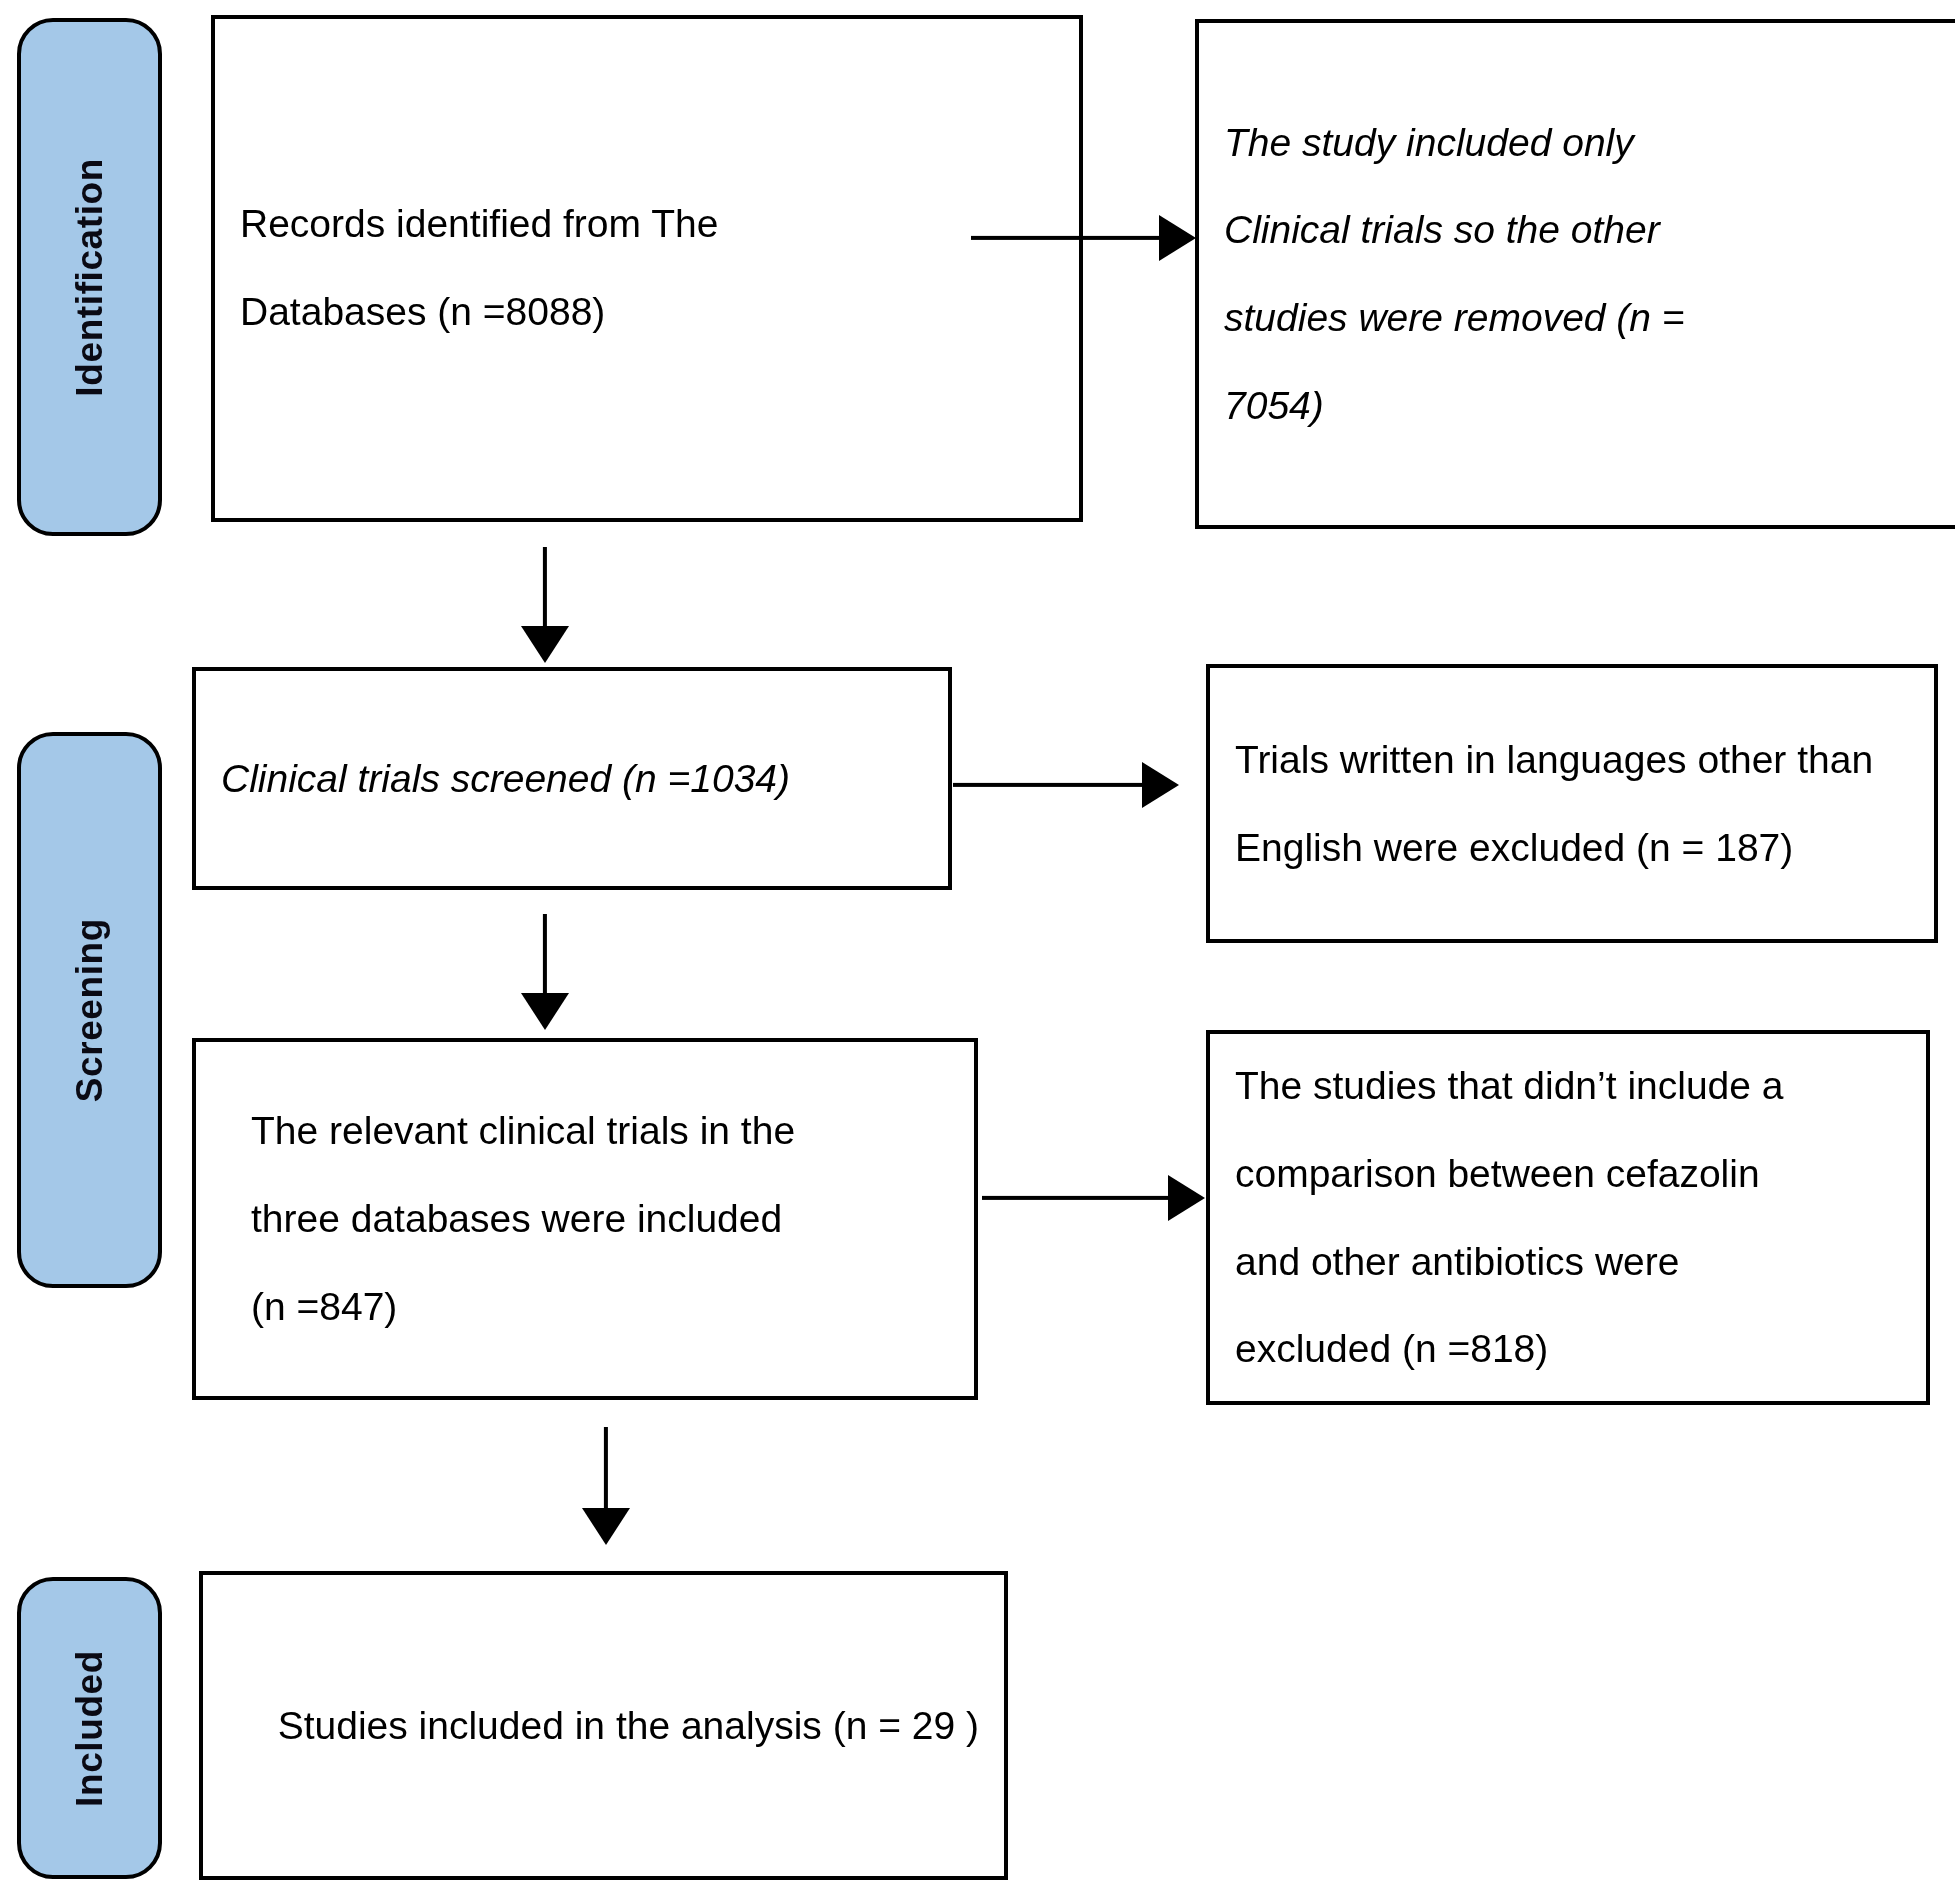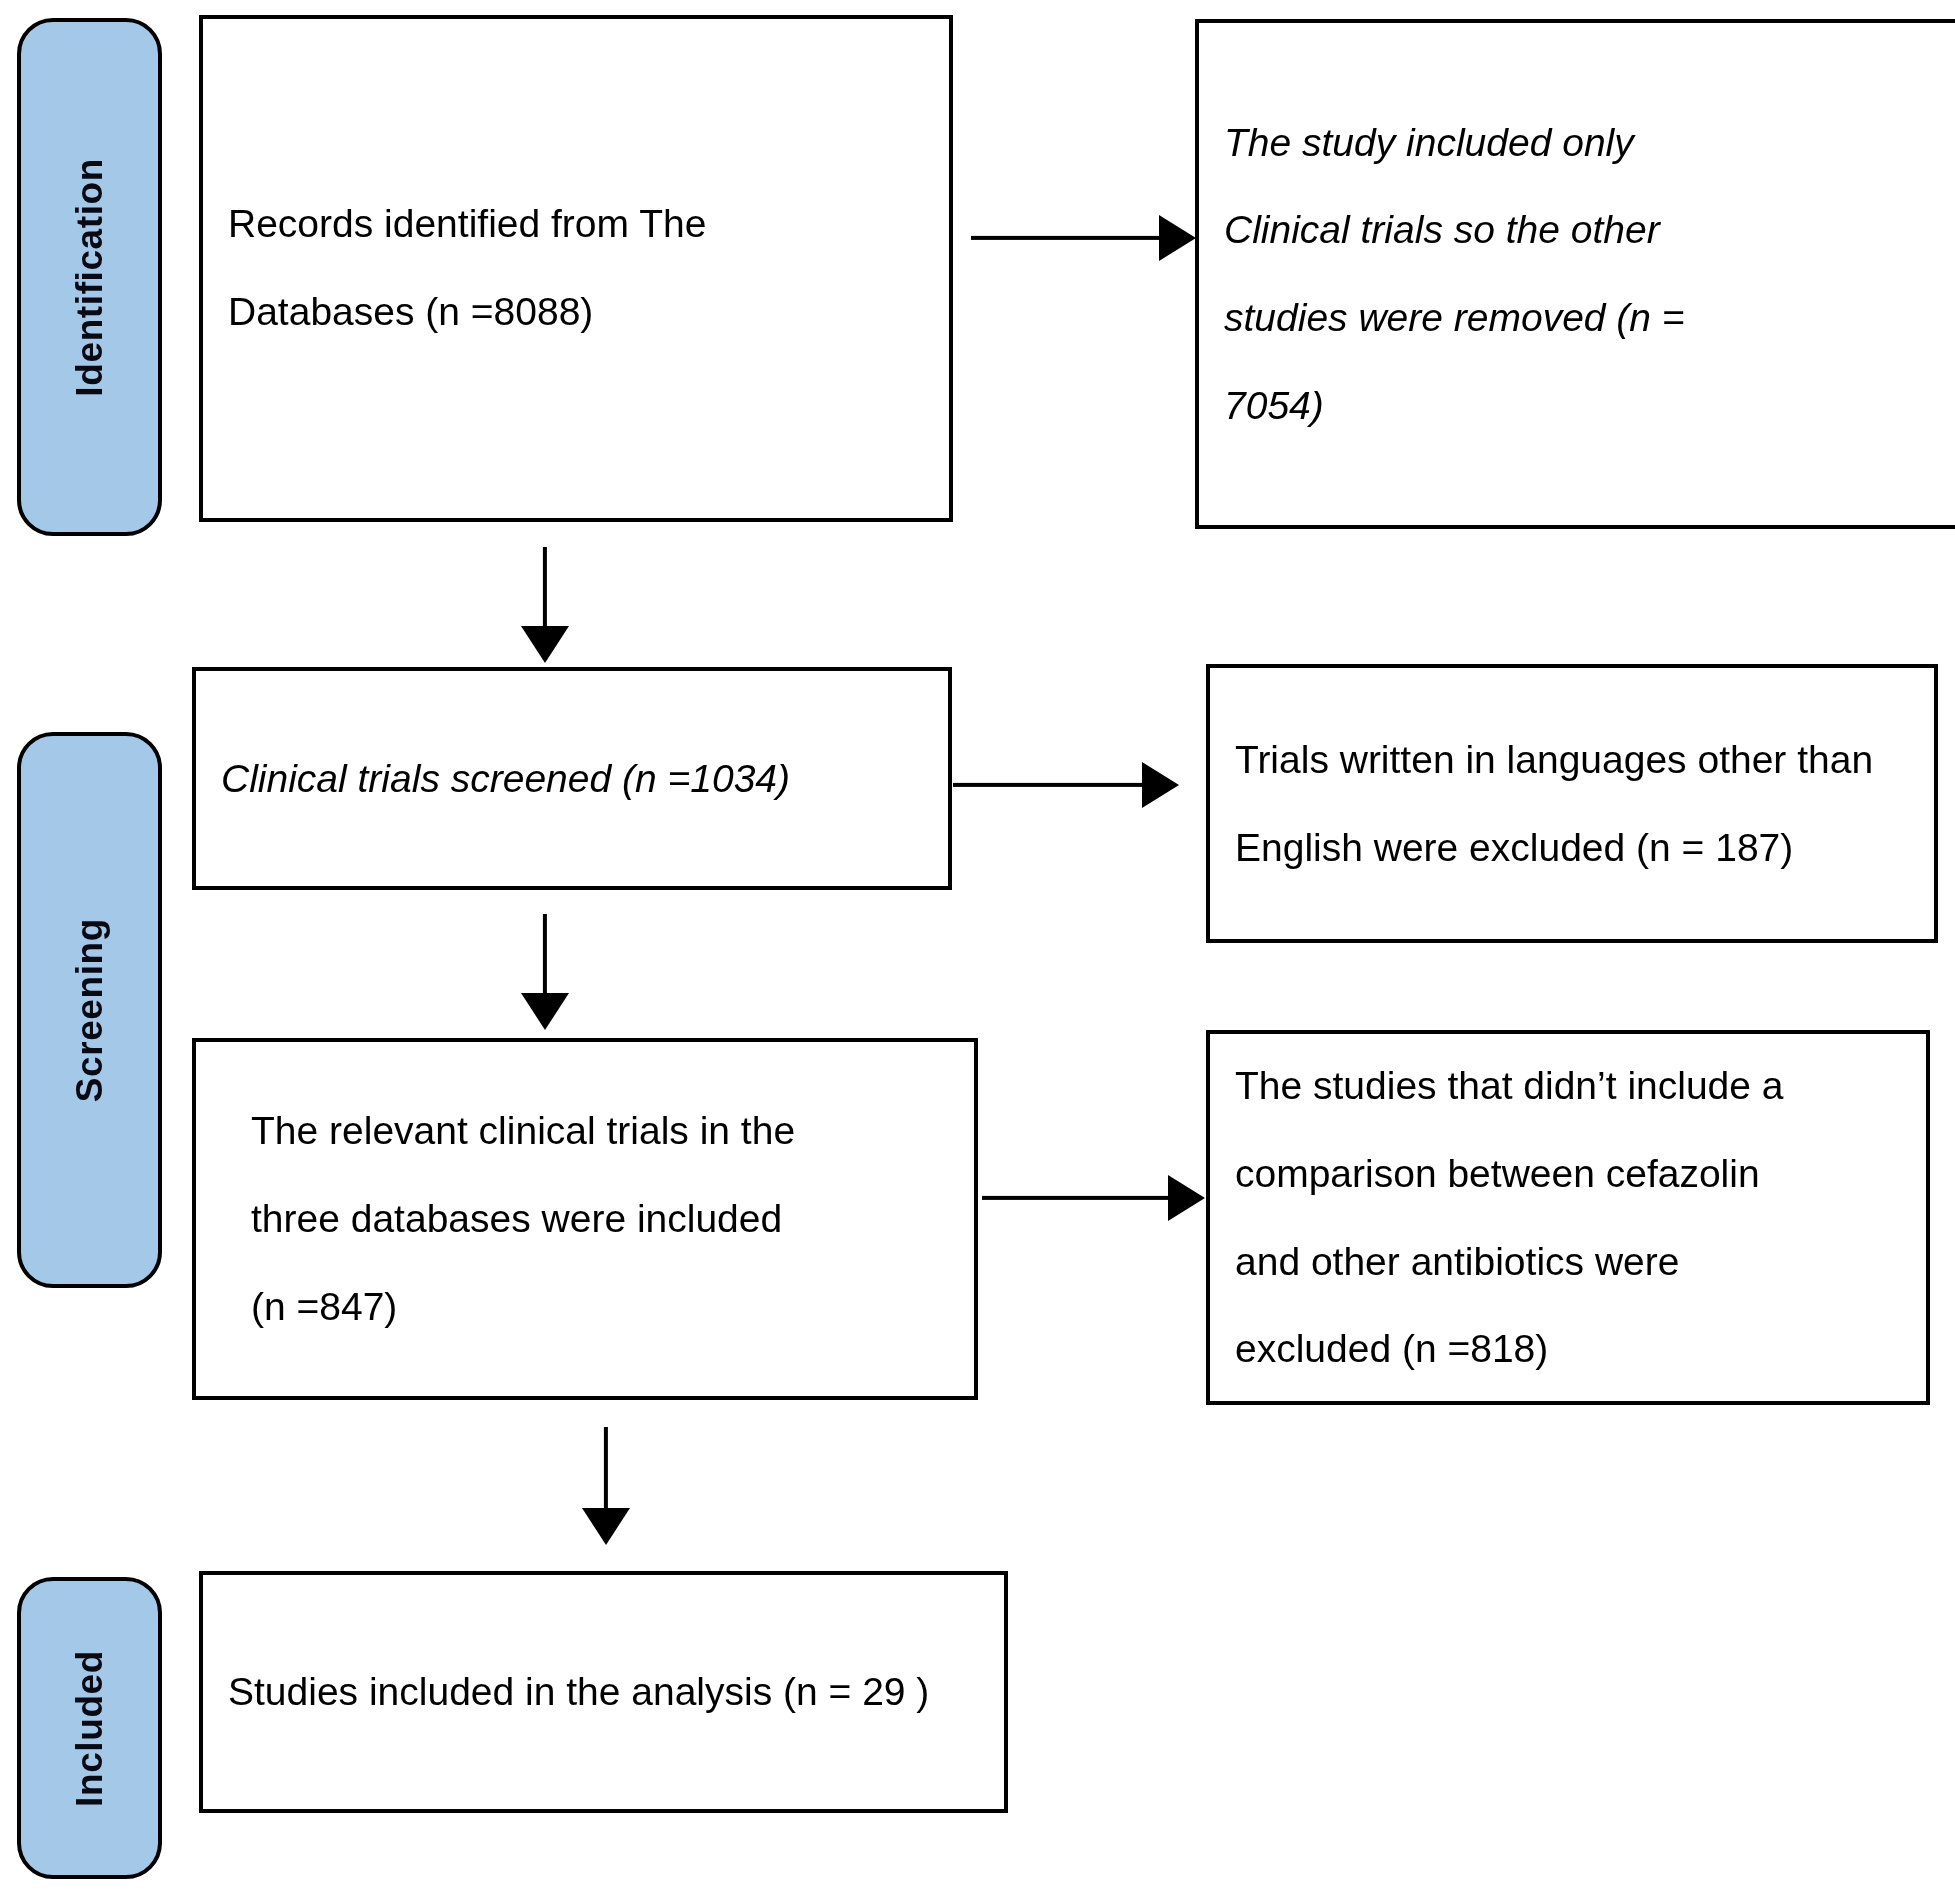--- a/index.html
+++ b/index.html
@@ -112,21 +112,21 @@
   </div>
 
   <div class="stage" style="left:17px; top:732px; width:145px; height:556px;">
     <span class="stage-label">Screening</span>
   </div>
 
   <div class="stage" style="left:17px; top:1577px; width:145px; height:302px;">
     <span class="stage-label">Included</span>
   </div>
 
-  <div class="box justify" style="left:199px; top:14.5px; width:754px; height:507px;">
+  <div class="box justify" style="left:211px; top:14.5px; width:872px; height:507px;">
     <div class="box-text">
       <span>Records   identified   from   The</span>
       <span>Databases (n =8088)</span>
     </div>
   </div>
 
   <div class="arrow-h" style="left:971px; top:215px; width:225px; height:46px;">
     <div class="shaft" style="width:193px;"></div>
     <div class="head"></div>
   </div>
@@ -190,21 +190,21 @@
       <span>and     other     antibiotics     were</span>
       <span>excluded (n =818)</span>
     </div>
   </div>
 
   <div class="arrow-v" style="left:582px; top:1427px; width:48px; height:118px;">
     <div class="shaft" style="height:83px;"></div>
     <div class="head"></div>
   </div>
 
-  <div class="box" style="left:199px; top:1571px; width:809px; height:242px;">
+  <div class="box" style="left:199px; top:1571px; width:809px; height:309px;align-items:flex-end;">
     <div class="box-text">
       <span>Studies included in the analysis</span>
       <span>(n = 29 )</span>
     </div>
   </div>
 
 </div>
 
 
 </body></html>

